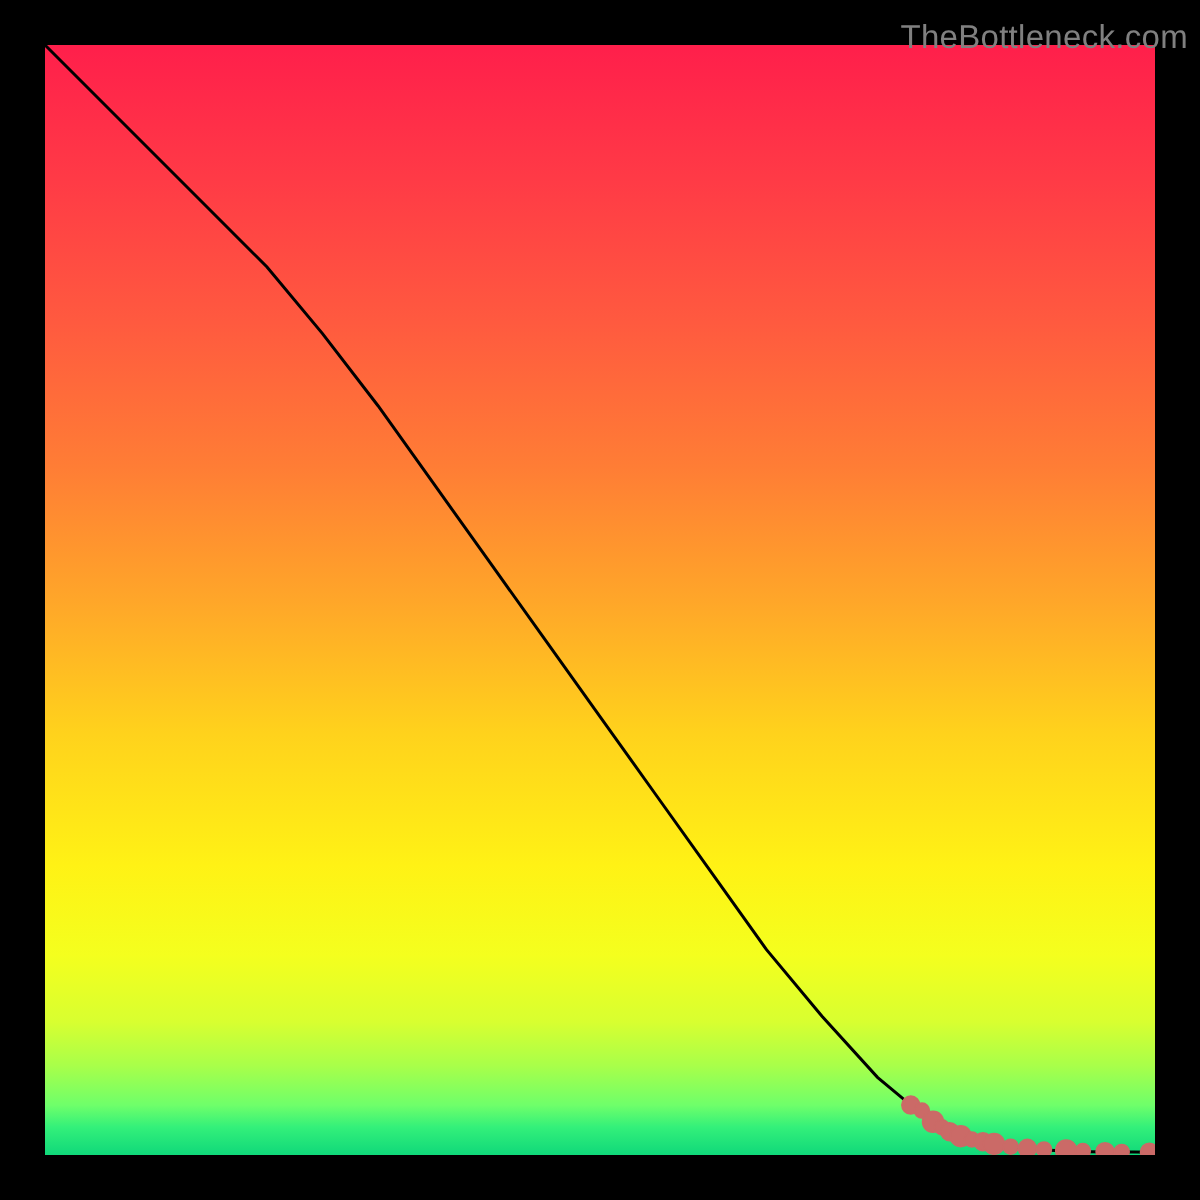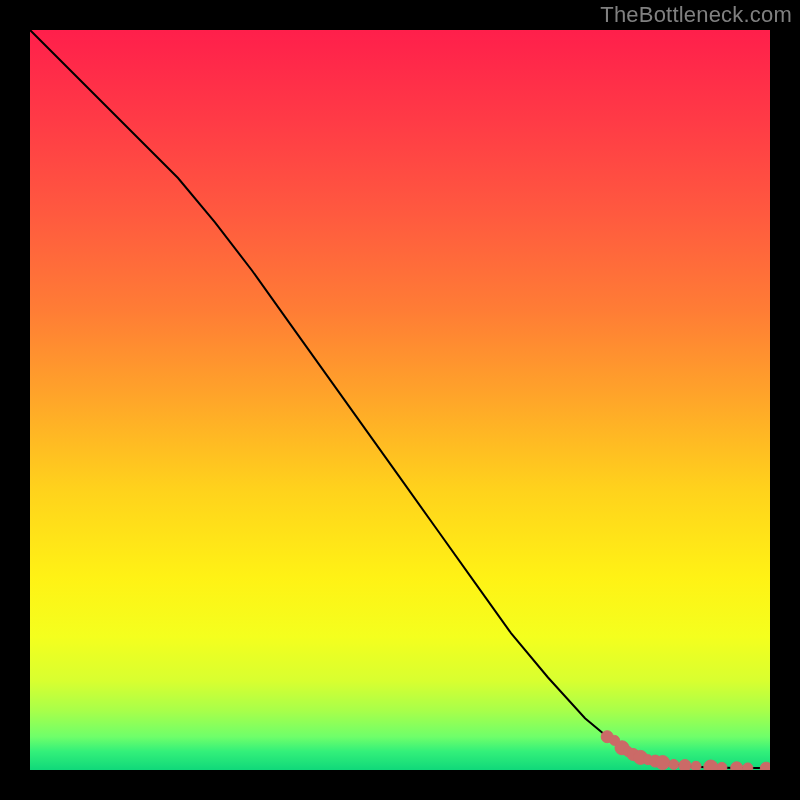--- a/index.html
+++ b/index.html
@@ -11,21 +11,21 @@
     background: #000;
     font-family: Arial, Helvetica, sans-serif;
   }
   .wrap {
     position: relative;
     width: 800px;
     height: 800px;
   }
   .watermark {
     position: absolute;
-    top: 2px;
+    top: 12px;
     right: 8px;
     color: #808080;
     font-size: 22px;
     font-weight: 400;
     letter-spacing: 0.2px;
     z-index: 3;
   }
   svg {
     position: absolute;
     top: 0;

